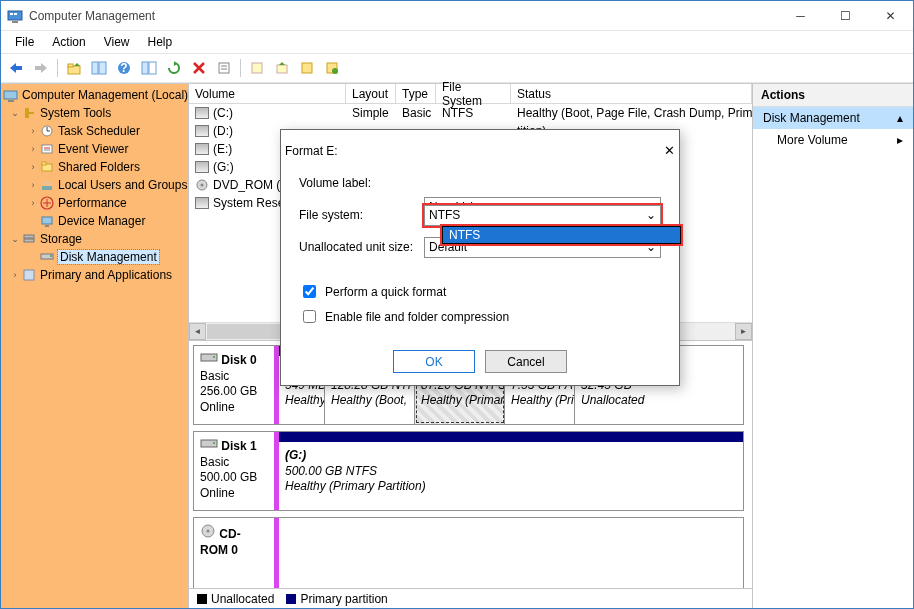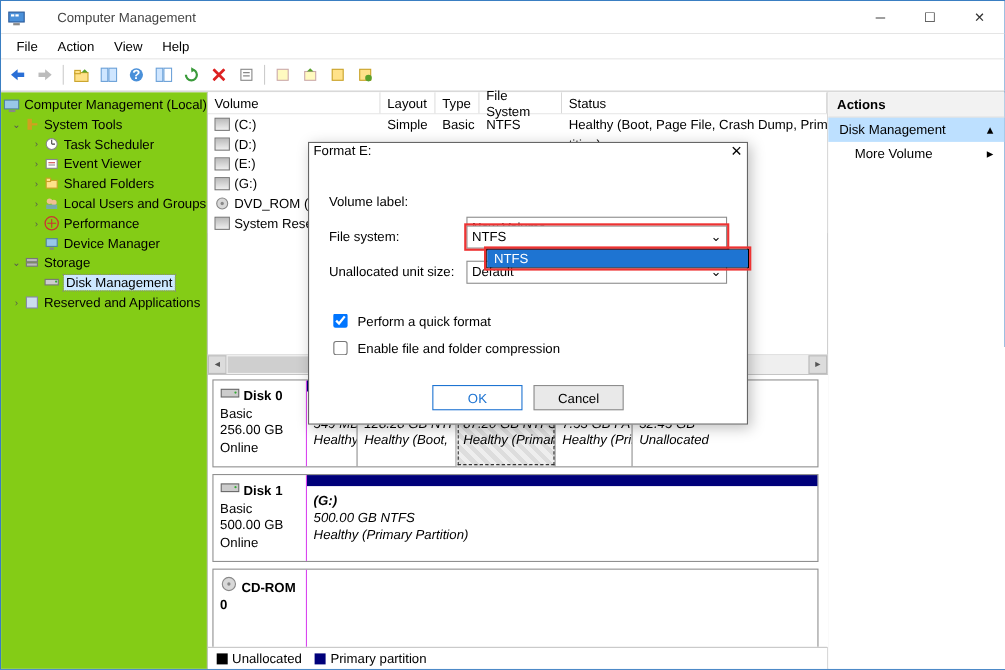--- a/index.html
+++ b/index.html
@@ -1,65 +1,65 @@
 <!DOCTYPE html>
 <html><head>
 <meta charset="utf-8">
 <style>
 * { box-sizing: border-box; font-family: "Segoe UI", Tahoma, sans-serif; font-size: 12px; }
 body { margin: 0; }
 .window { width: 914px; height: 609px; border: 1px solid #3a7ec2; background: #fff; display: flex; flex-direction: column; position: relative; }
-.titlebar { height: 30px; display: flex; align-items: center; padding-left: 6px; background: #fff; border-bottom: 1px solid #e5e5e5; gap: 23px; }
+.titlebar { height: 30px; display: flex; align-items: center; padding-left: 6px; background: #fff; border-bottom: 1px solid #e5e5e5; }
 .titlebar-icon { width: 16px; height: 16px; margin-right: 6px; }
 .titlebar-title { flex: 1; color: #444; }
 .titlebar-buttons { display: flex; height: 100%; }
 .titlebar-btn { width: 45px; display: flex; align-items: center; justify-content: center; color: #333; }
 .menubar { height: 22px; display: flex; align-items: center; padding-left: 6px; gap: 2px; background: #fff; }
 .menubar-item { padding: 2px 8px; }
 .toolbar { height: 30px; display: flex; align-items: center; padding-left: 4px; gap: 3px; background: #fff; border-top: 1px solid #e5e5e5; border-bottom: 1px solid #e5e5e5; }
 .toolbar-btn { width: 22px; height: 22px; display: flex; align-items: center; justify-content: center; }
 .toolbar-sep { width: 1px; height: 18px; background: #ccc; margin: 0 2px; }
 .content { flex: 1; display: flex; min-height: 0; border-top: 1px solid #ccc; }
-.tree-pane { width: 188px; border-right: 1px solid #c5c5c5; overflow: hidden; background: #84cc16; padding: 2px 0; }
+.tree-pane { width: 188px; border-right: 1px solid #c5c5c5; overflow: hidden; background: #fdba74; padding: 2px 0; }
 .tree-item { display: flex; align-items: center; height: 18px; padding-left: 2px; white-space: nowrap; }
 .tree-toggle { width: 12px; text-align: center; font-size: 9px; color: #555; }
 .tree-icon { width: 16px; height: 16px; margin-right: 3px; display: flex; align-items: center; justify-content: center; }
 .tree-item.selected .tree-label { background: #cde8ff; outline: 1px dotted #888; padding: 0 2px; }
 .mid-pane { flex: 1; display: flex; flex-direction: column; border-right: 1px solid #c5c5c5; min-width: 0; }
 .vol-table { border-bottom: 1px solid #c5c5c5; }
 .vol-header { display: flex; background: #fff; height: 20px; border-bottom: 1px solid #d8d8d8; }
 .vol-th { border-right: 1px solid #d8d8d8; padding: 2px 6px; display: flex; align-items: center; background: #fff; }
 .vol-body { background: #fff; }
 .vol-row { display: flex; height: 18px; align-items: center; }
 .vol-td { padding: 0 6px; white-space: nowrap; overflow: hidden; }
 .vol-icon { width: 14px; height: 12px; display: inline-block; background: linear-gradient(#bbb,#eee); border: 1px solid #777; margin-right: 4px; vertical-align: -2px; }
 .hscroll { height: 18px; background: #efefef; border-top: 1px solid #ddd; display: flex; align-items: center; }
 .hscroll-arrow { width: 17px; height: 17px; background: #dcdcdc; border: 1px solid #bbb; display: flex; align-items: center; justify-content: center; font-size: 8px; color: #555; }
 .hscroll-track { flex: 1; height: 17px; background: #efefef; }
 .hscroll-thumb { height: 15px; background: #cfcfcf; margin: 1px; }
 .disks-pane { flex: 1; overflow: auto; background: #fff; padding: 4px 8px 0 4px; }
 .disk-row { display: flex; border: 1px solid #909090; margin-bottom: 6px; min-height: 80px; }
-.disk-info { width: 85px; border-right: 1px solid #d946ef; padding: 6px; line-height: 1.3; }
+.disk-info { width: 85px; border-right: 5px solid #d946ef; padding: 6px; line-height: 1.3; }
 .disk-parts { flex: 1; display: flex; flex-direction: column; }
 .disk-stripe { height: 10px; }
 .stripe-navy { background: #00007a; }
 .stripe-black { background: #000; }
 .disk-boxes { flex: 1; display: flex; }
 .part-box { border-right: 1px solid #909090; padding: 6px; line-height: 1.3; white-space: nowrap; overflow: hidden; font-style: italic; }
 .part-box:last-child { border-right: 0; }
 .part-box.sel { background: repeating-linear-gradient(45deg,#eee,#eee 4px,#ddd 4px,#ddd 8px); outline: 1px dashed #333; outline-offset: -2px; }
 .legend { height: 20px; border-top: 1px solid #c5c5c5; display: flex; align-items: center; padding-left: 8px; gap: 12px; background: #fff; }
 .legend-sw { width: 10px; height: 10px; display: inline-block; margin-right: 4px; vertical-align: -1px; }
 .actions-pane { width: 160px; background: #fff; }
 .actions-head { background: #f2f2f2; padding: 4px 8px; font-weight: 600; border-bottom: 1px solid #ddd; }
 .actions-row { padding: 4px 10px; display: flex; justify-content: space-between; align-items: center; }
 .actions-row.sel { background: #bde0ff; }
 
 .dialog { position: absolute; left: 279px; top: 128px; width: 400px; background: #fff; border: 1px solid #666; box-shadow: 3px 3px 12px rgba(0,0,0,.25); z-index: 50; }
-.dlg-title { height: 28px; display: flex; align-items: flex-start; padding: 0 4px; }
+.dlg-title { height: 28px; display: flex; align-items: flex-end; padding: 0 4px; }
 .dlg-title-text { flex: 1; }
 .dlg-close { width: 30px; text-align: right; font-size: 13px; }
 .dlg-body { padding: 14px 18px 6px; }
 .dlg-row { display: flex; align-items: center; margin-bottom: 10px; height: 22px; }
 .dlg-label { width: 125px; }
 .dlg-input { flex: 1; height: 21px; border: 1px solid #8d8d8d; padding: 2px 4px; background: #fff; margin-top: 48px; }
 .dlg-select { flex: 1; height: 21px; border: 1px solid #8d8d8d; background: #fff; padding: 1px 4px; display: flex; align-items: center; justify-content: space-between; }
 .dlg-select.hl { outline: 2px solid #e33; }
 .dropdown { position: absolute; border: 1px solid #000; background: #fff; z-index: 60; outline: 2px solid #e33; }
 .dropdown-item { padding: 1px 6px; }
@@ -283,21 +283,21 @@
           </span>
           <span class="tree-label">Disk Management</span>
         </div>
       <div class="tree-item" style="padding-left:8px">
           <span class="tree-toggle">›</span>
           <span class="tree-icon">
             <svg width="14" height="14">
               <rect x="2" y="2" width="10" height="10" fill="#cde" stroke="#88a"></rect>
             </svg>
           </span>
-          <span class="tree-label">Reserved and Applications</span>
+          <span class="tree-label">Primary and Applications</span>
         </div>
     </div>
 
     <div class="mid-pane">
       <div class="vol-table">
         <div class="vol-header">
           <div class="vol-th" style="width:157px">Volume</div>
           <div class="vol-th" style="width:50px">Layout</div>
           <div class="vol-th" style="width:40px">Type</div>
           <div class="vol-th" style="width:75px">File System</div>

